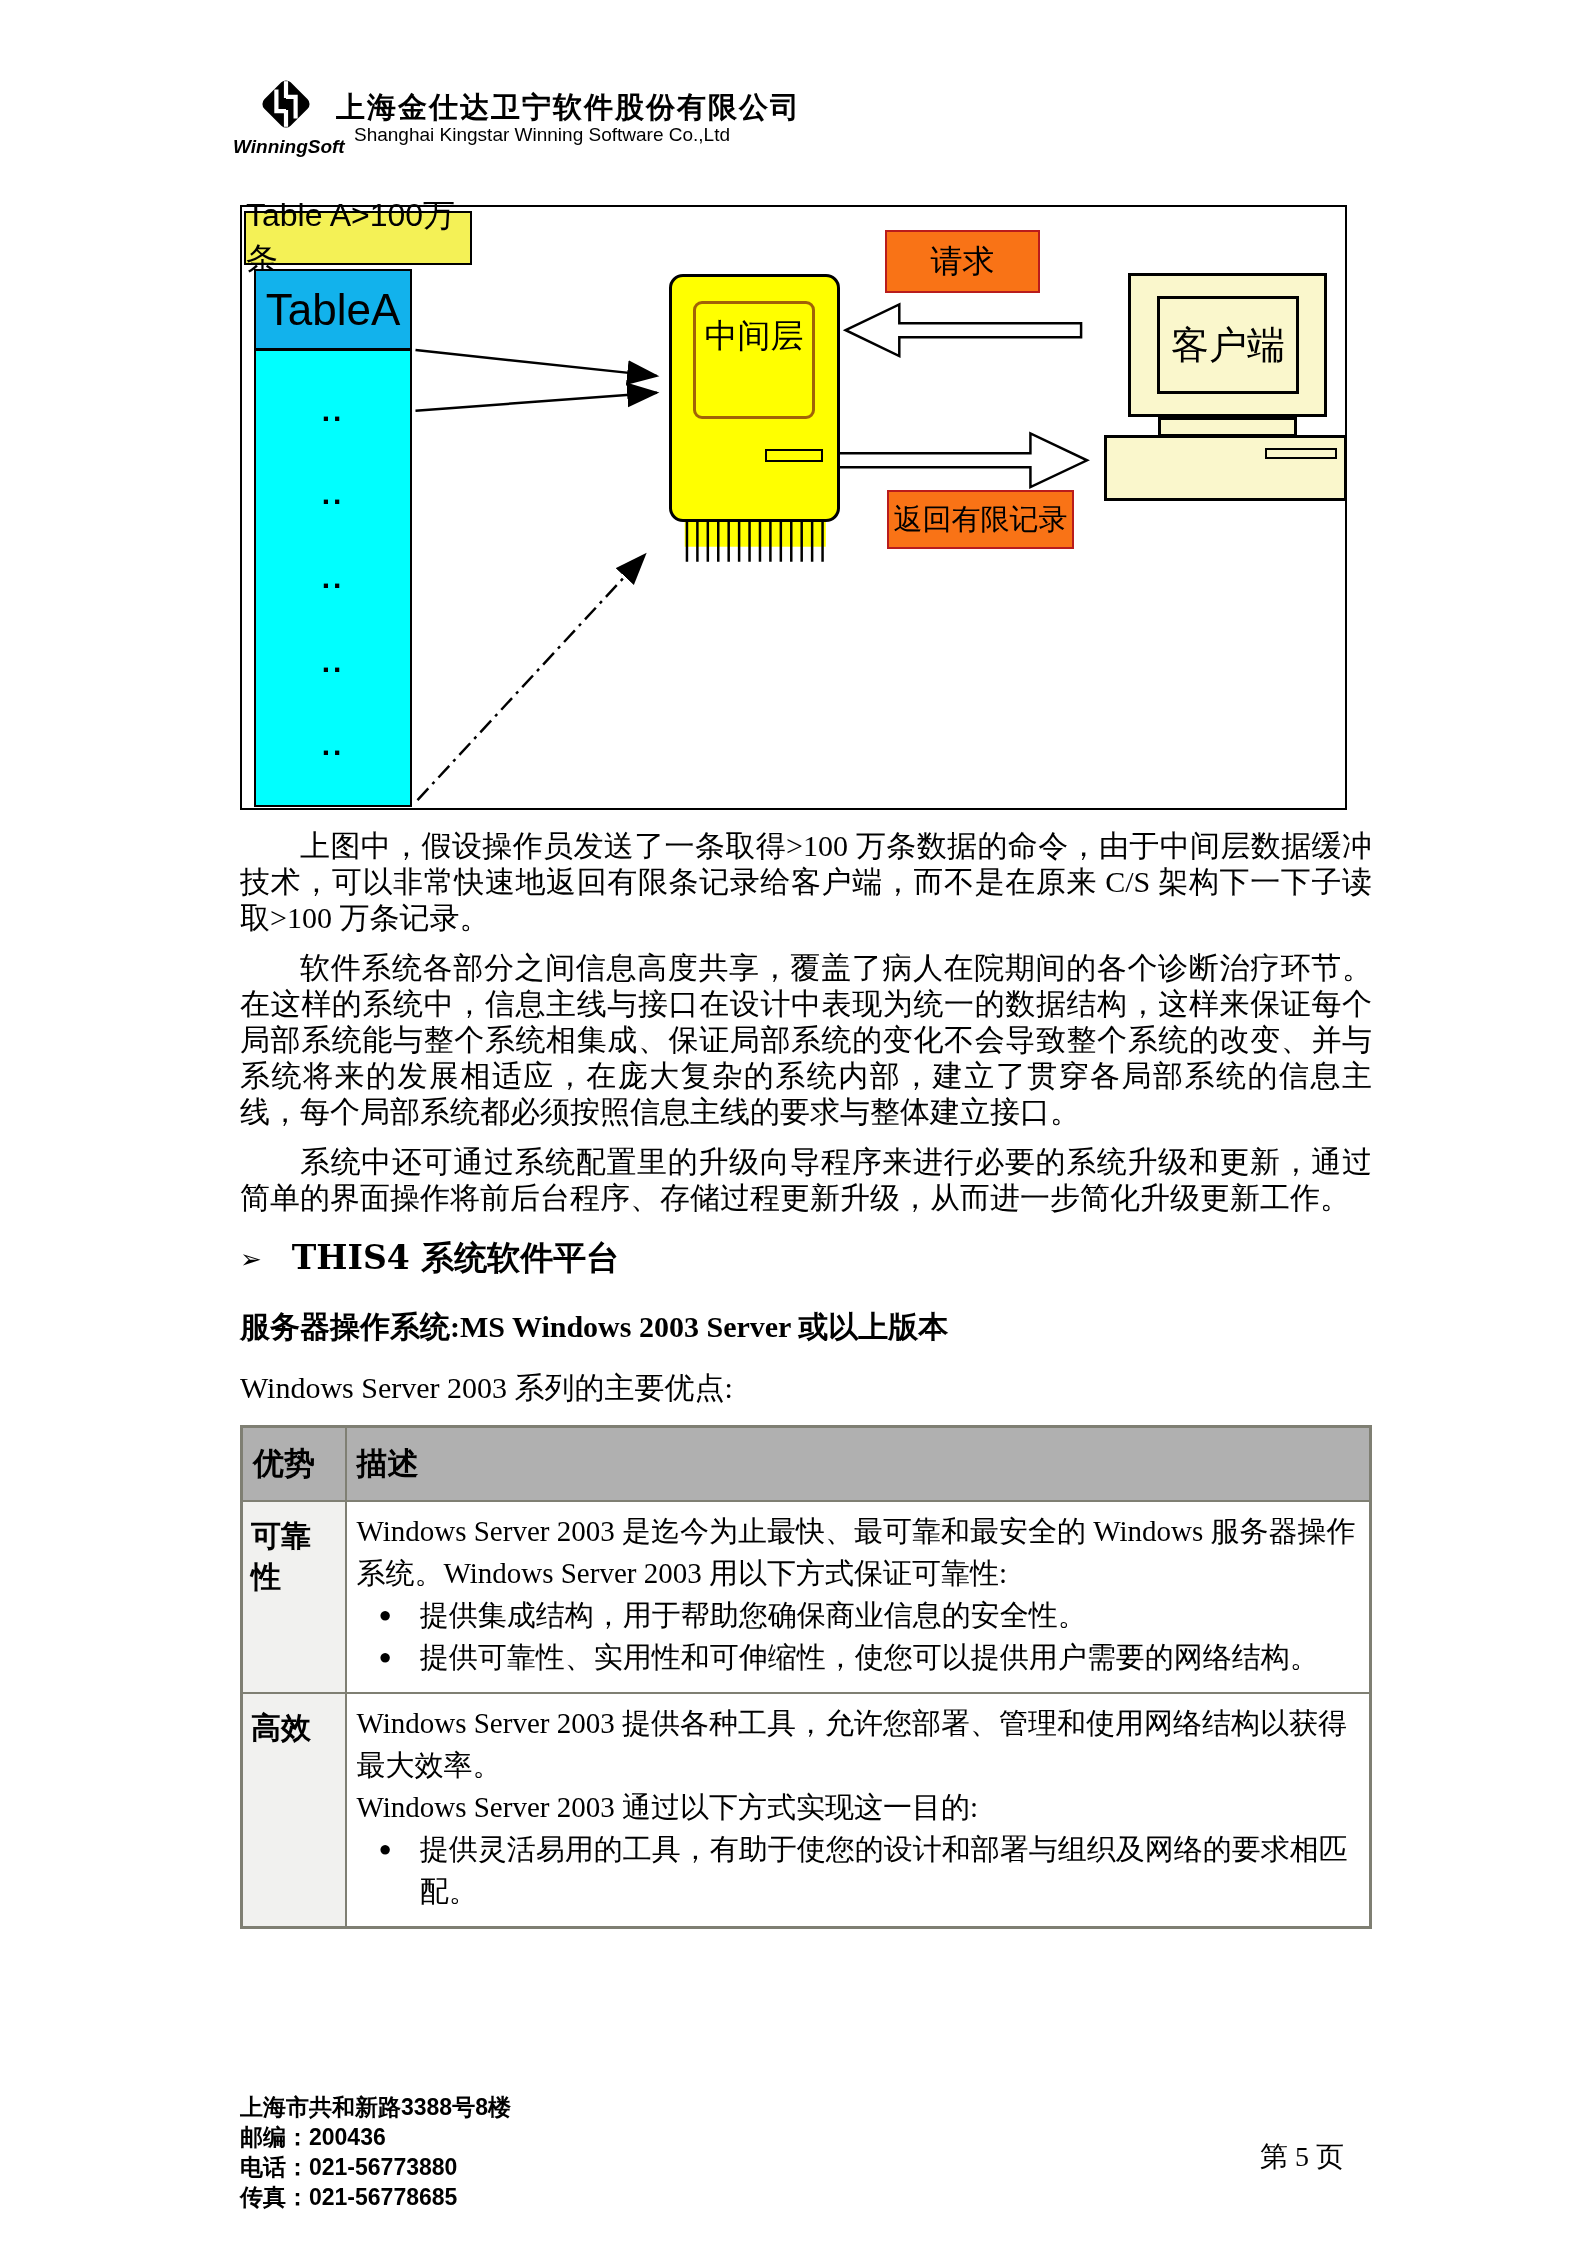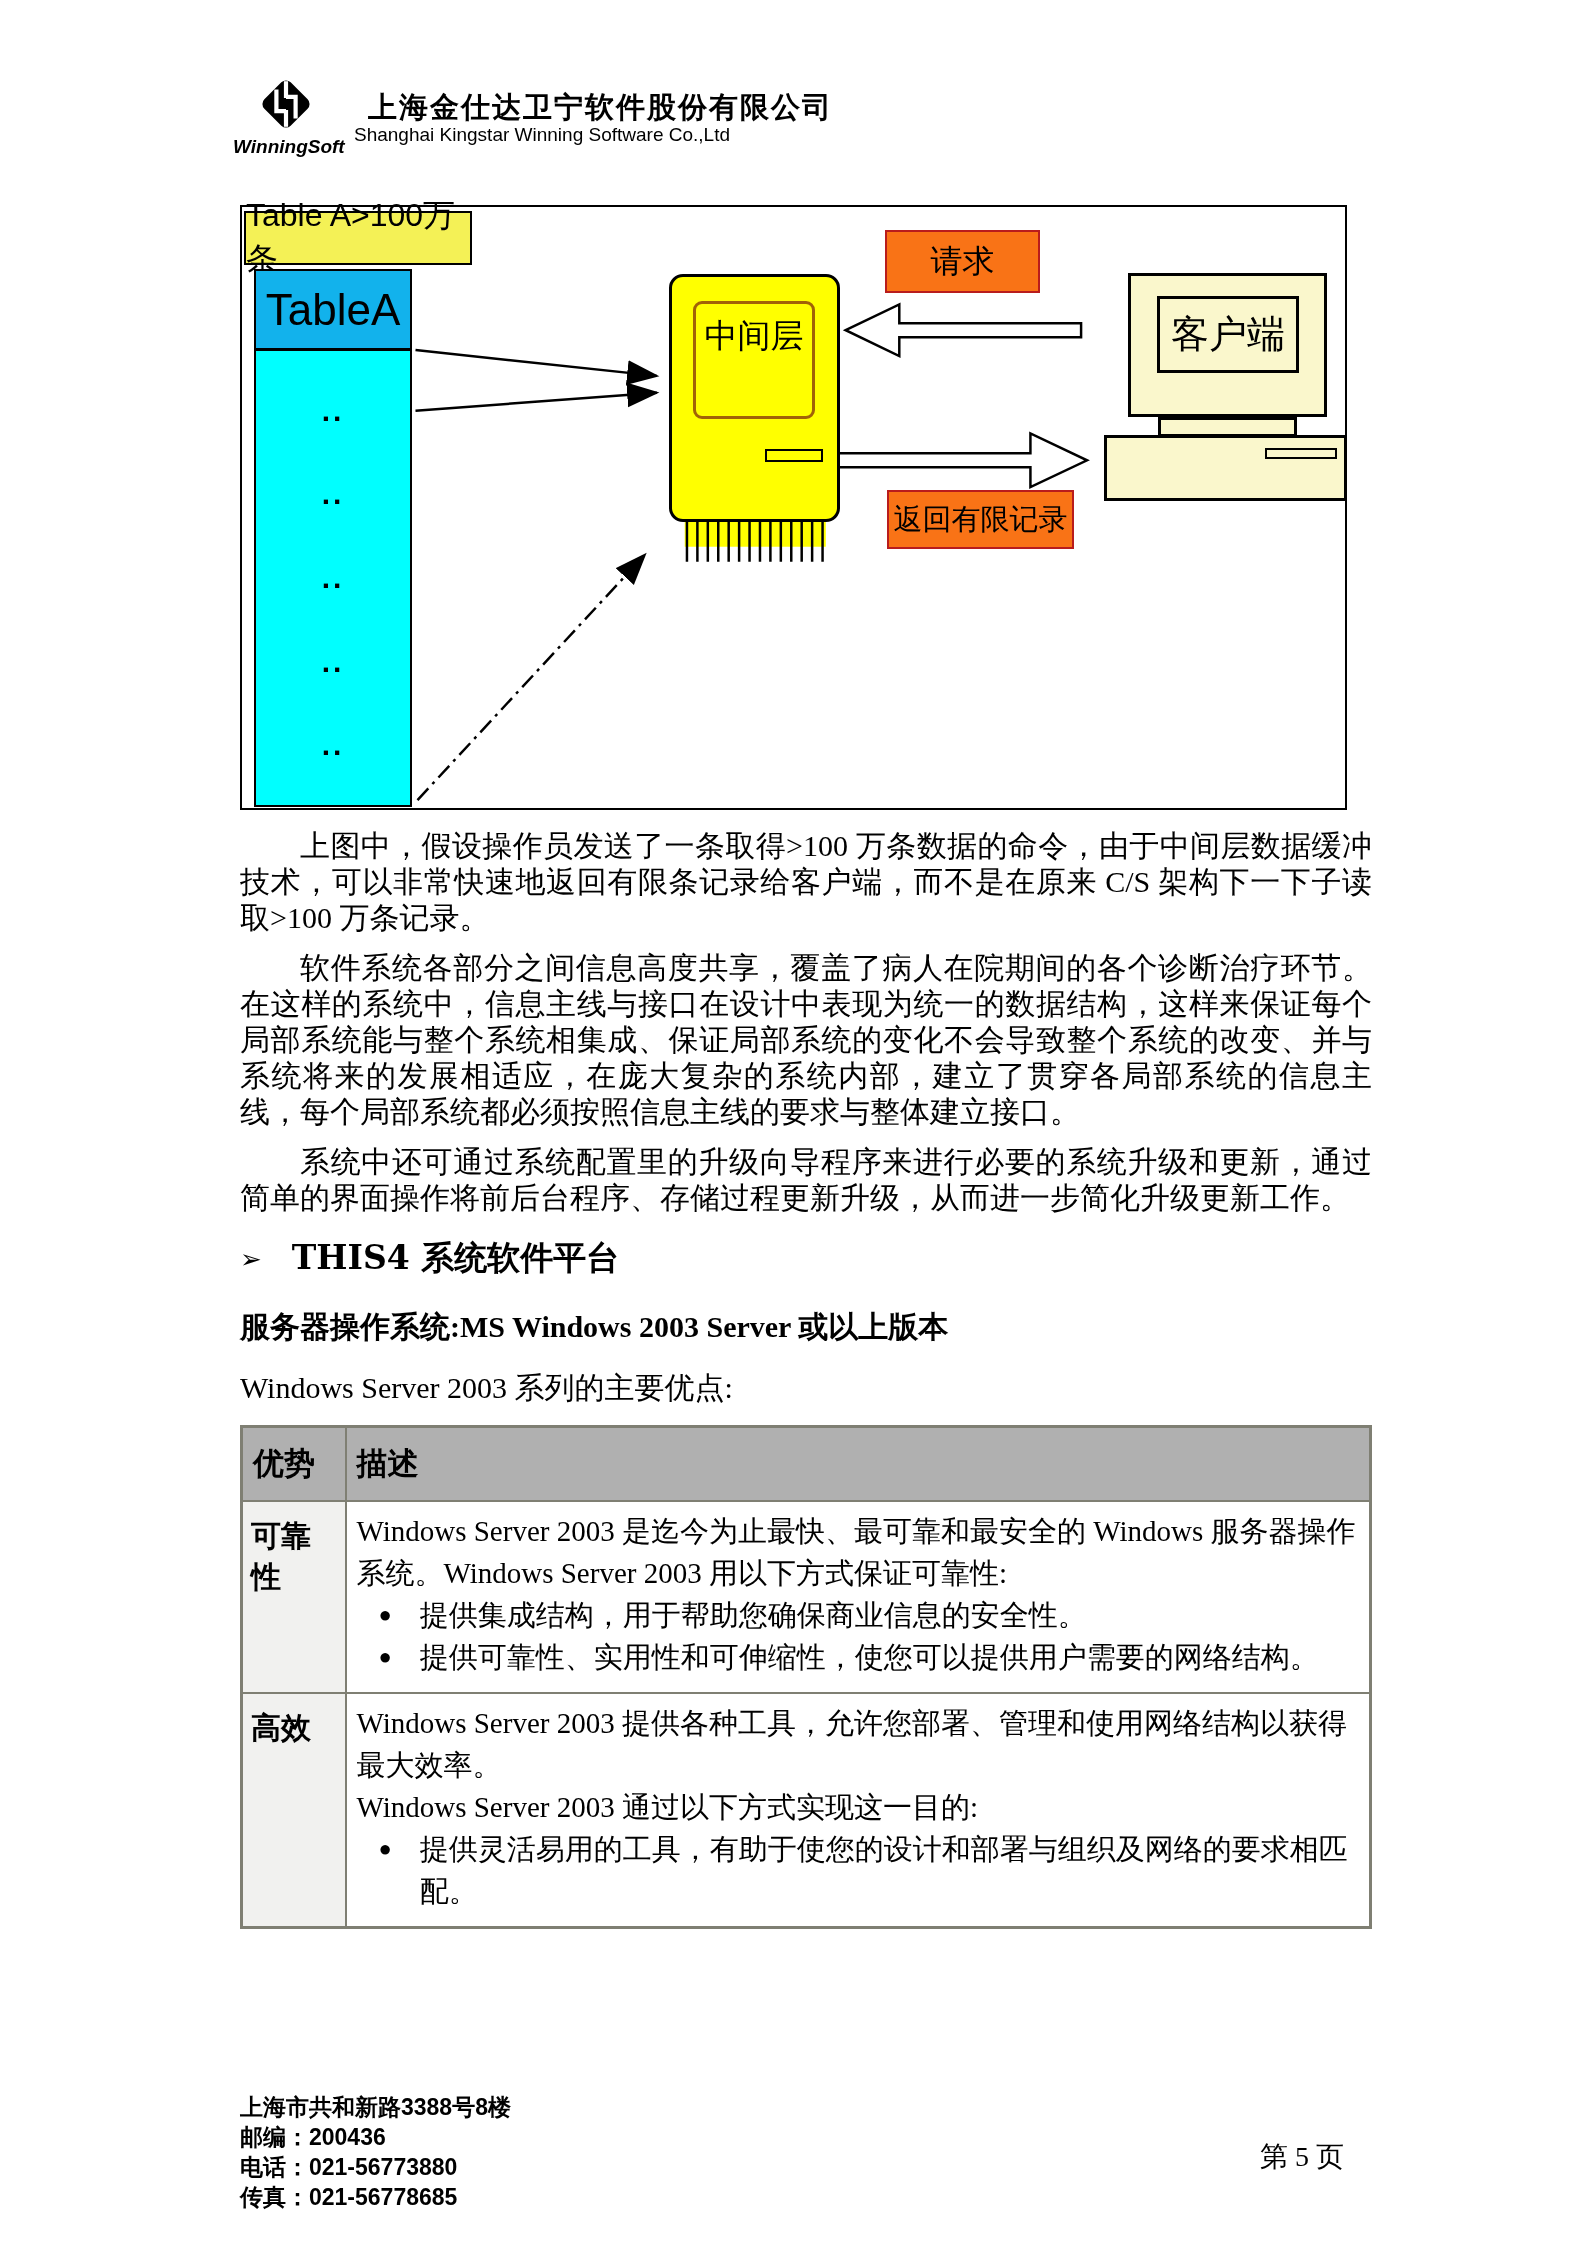--- a/index.html
+++ b/index.html
@@ -7,21 +7,21 @@
   .page {
     position:relative; width:1587px; height:2245px; margin:0 auto;
     background:#ffffff; overflow:hidden; color:#000;
   }
 
   
   .logo-mark { position:absolute; left:256px; top:74px; width:60px; height:60px; }
   .logo-text { position:absolute; left:233px; top:136px; width:110px;
     font-family:"Liberation Sans", sans-serif; font-weight:800; font-style:italic;
     font-size:19px; letter-spacing:0px; }
-  .company-cn { position:absolute; left:368px; top:88px;
+  .company-cn { position:absolute; left:336px; top:88px;
     font-family:"Liberation Sans", sans-serif; font-weight:600; font-size:29px; letter-spacing:2px; }
   .company-en { position:absolute; left:354px; top:124px;
     font-family:"Liberation Sans", sans-serif; font-weight:500; font-size:19px; }
 
   
   .diagram { position:absolute; left:240px; top:205px; width:1107px; height:605px;
     border:2px solid #000; background:#fff; }
   .diagram svg.overlay { position:absolute; left:0; top:0; width:100%; height:100%; }
 
   .dg-label { position:absolute; left:2px; top:4px; width:228px; height:54px;
@@ -45,21 +45,21 @@
   .mid-slot { position:absolute; left:93px; top:172px; width:58px; height:13px;
     border:2px solid #000; }
 
   .note-box { position:absolute; background:#f97316; border:2px solid #b91c1c;
     display:flex; align-items:center; justify-content:center; }
   .note-request { left:643px; top:23px; width:155px; height:63px; font-size:32px; }
   .note-response { left:645px; top:283px; width:187px; height:59px; font-size:29px; }
 
   .client-monitor { position:absolute; left:886px; top:66px; width:199px; height:144px;
     background:#FAF7CC; border:3px solid #000; }
-  .client-screen { position:absolute; left:26px; top:20px; width:142px; height:77px;
+  .client-screen { position:absolute; left:26px; top:20px; width:142px; height:98px;
     border:3px solid #000; display:flex; align-items:center; justify-content:center; font-size:38px; }
   .client-neck { position:absolute; left:916px; top:210px; width:139px; height:20px;
     background:#FAF7CC; border:3px solid #000; }
   .client-base { position:absolute; left:862px; top:228px; width:243px; height:66px;
     background:#FAF7CC; border:3px solid #000; }
   .client-base-slot { position:absolute; left:158px; top:10px; width:72px; height:11px;
     border:2px solid #000; background:#FAF7CC; }
 
   
   .content { position:absolute; left:240px; top:828px; width:1132px; }

